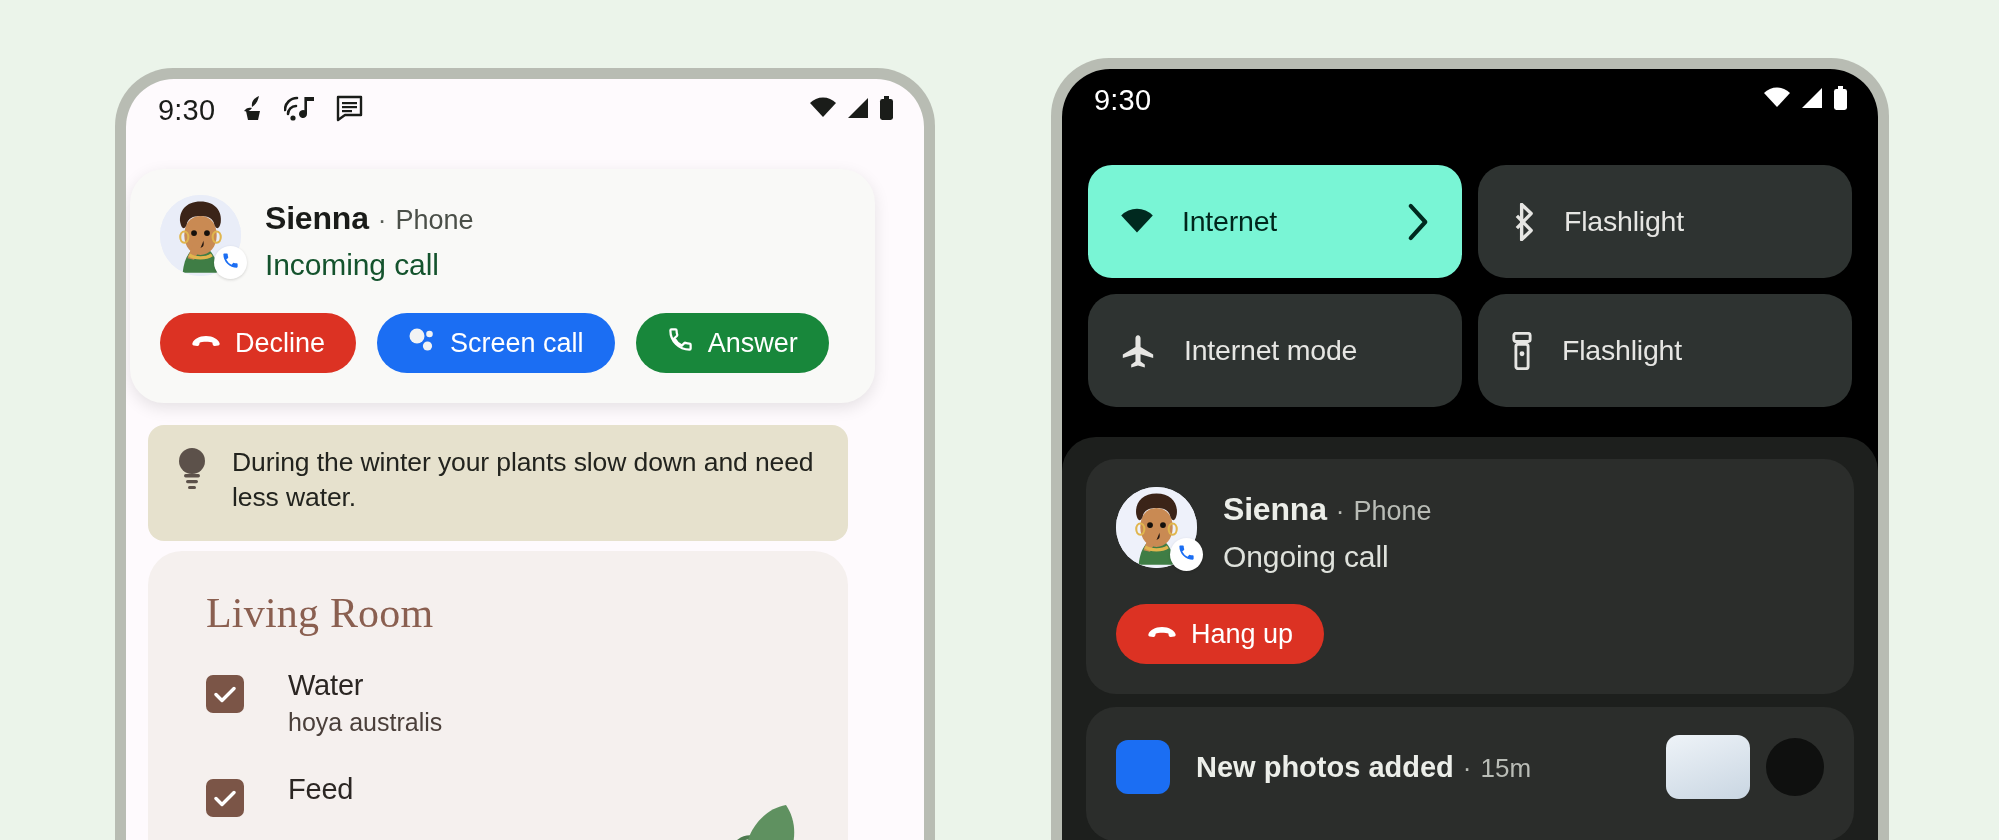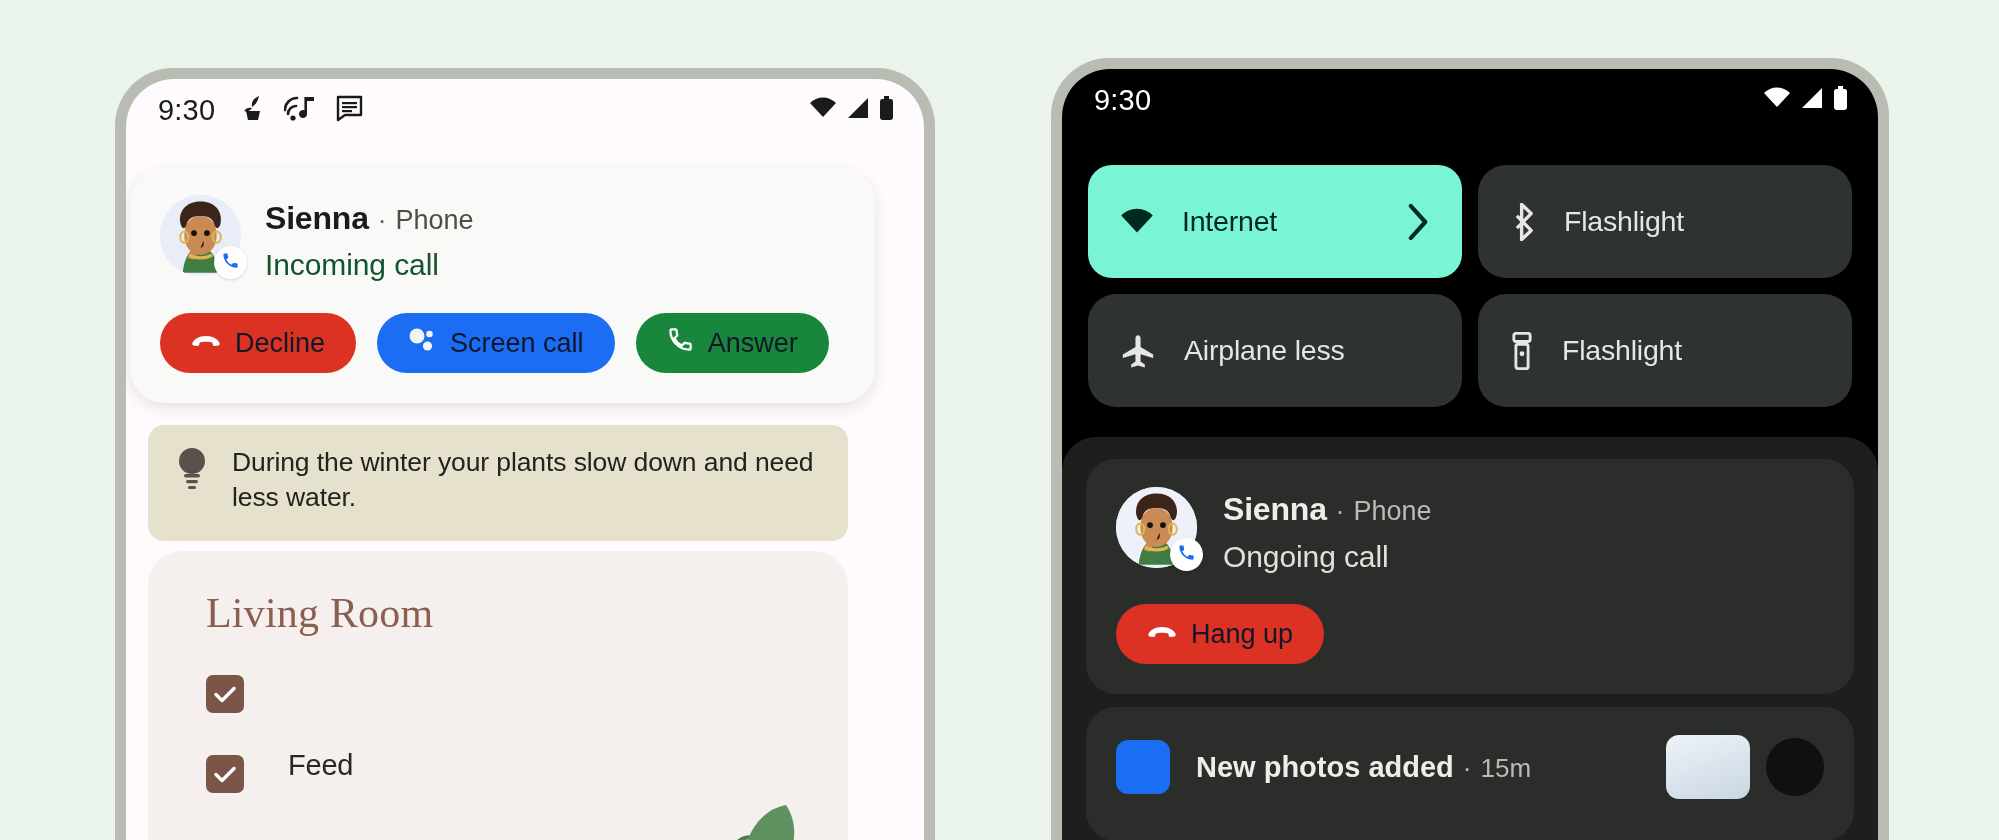--- a/index.html
+++ b/index.html
@@ -83,21 +83,21 @@
   .caller-name { font-size: 32px; font-weight: bold; color: #1a1c19; letter-spacing: -.2px; }
   .dot-sep { font-size: 26px; color: #5a5f58; }
   .app-name { font-size: 27px; color: #4a4f48; }
   .call-state { font-size: 30px; color: #14532d; margin-top: 11px; letter-spacing: -.1px; }
 
   .call-actions { display: flex; gap: 21px; margin-top: 31px; }
   .pill {
     display: inline-flex; align-items: center; gap: 14px;
     border: none; border-radius: 40px;
     height: 60px; padding: 16px 31px;
-    color: #0f172a; font-size: 27px;
+    color: #ffffff; font-size: 27px;
     font-family: "Liberation Sans", sans-serif;
     cursor: pointer;
     white-space: nowrap;
   }
   .pill-decline { background: #dc3223; }
   .pill-screen  { background: #1b6ef3; }
   .pill-answer  { background: #18873b; }
   .pill svg { flex: 0 0 auto; }
 
   
@@ -273,20 +273,24 @@
       </div>
 
       <div class="room-card">
         <div class="room-title">Living Room</div>
         <div class="task-list">
           <div class="task-row">
             <div class="checkbox">
               <svg width="22" height="17" viewBox="0 0 22 17">
                   <path d="M2 8.5 8 14.5 20 2.5" fill="none" stroke="#fff" stroke-width="3.4" stroke-linecap="round" stroke-linejoin="round"></path>
                 </svg>
+            </div>
+            <div>
+              <div class="task-name">Water</div>
+              <div class="task-sub">hoya australis</div>
             </div>
           </div>
           <div class="task-row">
             <div class="checkbox">
               <svg width="22" height="17" viewBox="0 0 22 17">
                   <path d="M2 8.5 8 14.5 20 2.5" fill="none" stroke="#fff" stroke-width="3.4" stroke-linecap="round" stroke-linejoin="round"></path>
                 </svg>
             </div>
             <div>
               <div class="task-name">Feed</div>
@@ -420,21 +424,21 @@
           </span>
           <span class="qs-label">Flashlight</span>
         </div>
 
         <div class="qs-tile">
           <span class="qs-icon">
             <svg width="36" height="34" viewBox="0 0 28 28">
                 <path d="M14 1c1.3 0 2.1 1.1 2.1 2.6v7.2l10.4 6v3l-10.4-3.2v6l3.5 2.6v2.3L14 26l-5.6 1.5v-2.3l3.5-2.6v-6L1.5 19.8v-3l10.4-6V3.6C11.9 2.1 12.7 1 14 1z" fill="#e6e6e3"></path>
               </svg>
           </span>
-          <span class="qs-label">Airplane less</span>
+          <span class="qs-label">Internet mode</span>
         </div>
 
         <div class="qs-tile">
           <span class="qs-icon">
             <svg width="24" height="38" viewBox="0 0 16 28">
               <rect x="2" y="1" width="12" height="6" rx="1.4" fill="none" stroke="#e6e6e3" stroke-width="2.1"></rect>
               <rect x="3.5" y="9" width="9" height="18" rx="1.6" fill="none" stroke="#e6e6e3" stroke-width="2.1"></rect>
               <circle cx="8" cy="16" r="1.8" fill="#e6e6e3"></circle>
             </svg>
           </span>

